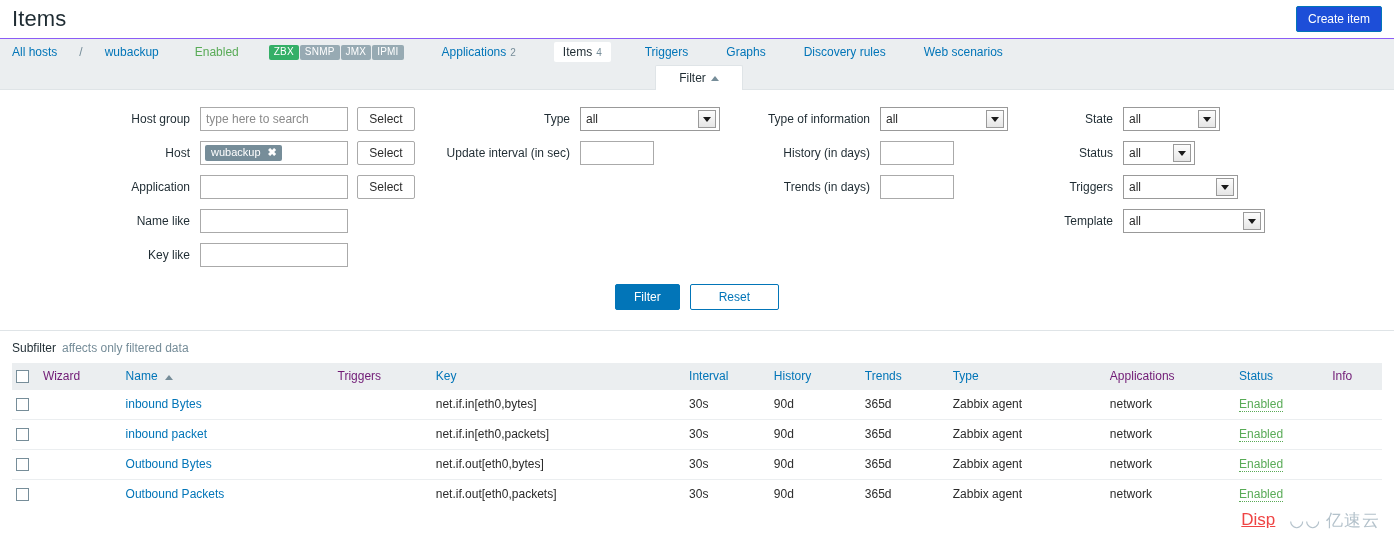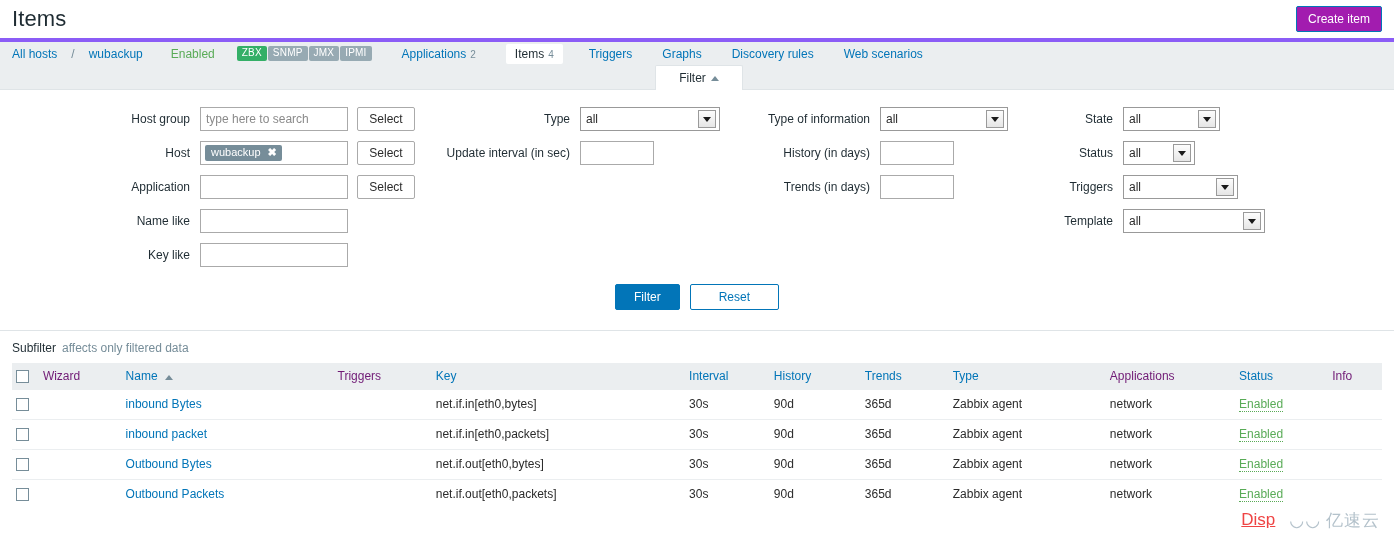--- a/index.html
+++ b/index.html
@@ -18,34 +18,34 @@
   .header {
     height: 38px; padding: 0 12px;
     display: flex; align-items: center; justify-content: space-between;
     background: #fff;
   }
   .page-title {
     font-size: 22px; font-weight: normal; color: #1f2c33;
     letter-spacing: 0.1px; line-height: 1;
   }
   .btn-create {
-    background: #a21caf; color: #fff;
+    background: #1d4ed8; color: #fff;
     border: 1px solid #0275b8; border-radius: 2px;
     font-size: 12px; padding: 5px 11px; cursor: pointer;
     font-family: "Liberation Sans", sans-serif;
     line-height: 1.2;
   }
 
   
   .crumbbar {
     height: 27px; background: #ebeef0;
     display: flex; align-items: center;
-    padding: 0 12px; gap: 8px;
+    padding: 0 12px; gap: 16px;
     font-size: 12px;
-    border-top: 4px solid #8b5cf6;
+    border-top: 1px solid #8b5cf6;
   }
   .crumb-link { color: #0275b8; text-decoration: none; cursor: pointer; white-space: nowrap; }
   .crumb-sep { color: #768d99; margin: 0 6px; }
   .crumb-status { color: #59ab57; margin-left: 20px; margin-right: 14px; white-space: nowrap; }
   .iface-group { display: flex; gap: 1px; margin-right: 22px; }
   .iface {
     font-size: 10px; color: #fff; padding: 2px 5px 3px;
     background: #97aab3; line-height: 1; border-radius: 2px;
     letter-spacing: .2px;
   }

